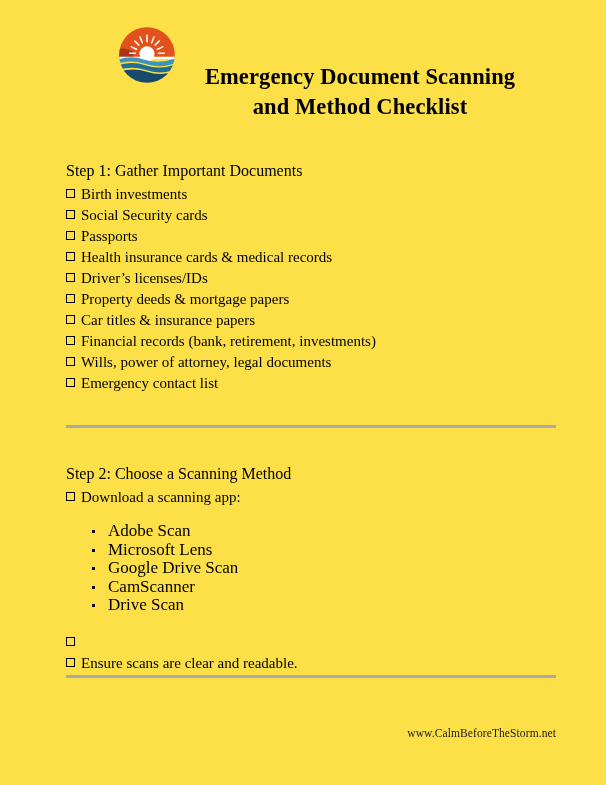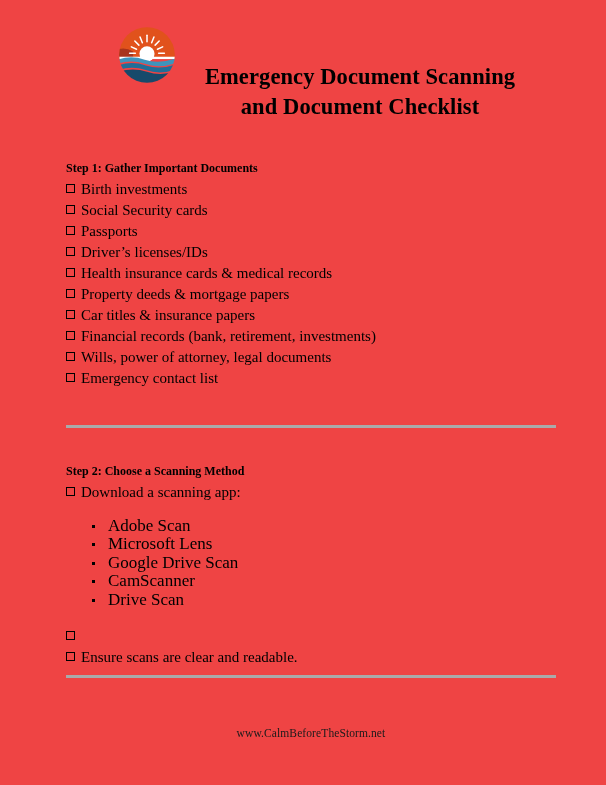--- a/index.html
+++ b/index.html
@@ -12,21 +12,21 @@
     height: 785px;
     position: relative;
     font-family: "Liberation Serif", "DejaVu Serif", serif;
     color: #000000;
     overflow: hidden;
   }
 
   .page {
     position: absolute;
     inset: 0;
-    background: #ef4444;
+    background: #fde047;
   }
 
   
   .header {
     position: absolute;
     left: 66px;
     top: 24px;
     width: 474px;
     height: 110px;
     display: flex;
@@ -58,22 +58,22 @@
 
   
   .content {
     position: absolute;
     left: 66px;
     top: 160px;
     width: 490px;
   }
 
   .step-heading {
-    font-size: 12px;
-    font-weight: bold;
+    font-size: 16px;
+    font-weight: normal;
     line-height: 1.38;
     margin: 0 0 2px 0;
   }
 
   .check-list {
     list-style: none;
     margin: 0;
     padding: 0;
   }
   .check-item {
@@ -123,21 +123,21 @@
     background: #aaaaaa;
   }
   #divider-1 { top: 425px; }
   #divider-2 { top: 675px; }
 
   .footer {
     position: absolute;
     left: 66px;
     top: 727px;
     width: 490px;
-    text-align: center;
+    text-align: right;
     font-size: 11.5px;
     color: #1a1a1a;
     letter-spacing: 0.1px;
   }
 
   .step2 { margin-top: 16px; }
 </style>
 </head>
 <body>
 
@@ -176,46 +176,46 @@
 
           <path d="M0,58 Q22,50 46,58 Q70,66 100,56 L100,64 Q70,74 46,65 Q22,57 0,65 Z" fill="#3E94BC"></path>
           <path d="M0,68 Q24,60 48,68 Q72,76 100,66 L100,75 Q72,85 48,76 Q24,68 0,76 Z" fill="#1F6E98"></path>
           <path d="M0,79 Q26,71 50,79 Q74,87 100,78 L100,100 L0,100 Z" fill="#174A6B"></path>
         </g>
       </svg>
     </div>
 
     <div class="title-block">
       <div class="title-line">Emergency Document Scanning</div>
-      <div class="title-line">and Document Checklist</div>
+      <div class="title-line">and Method Checklist</div>
     </div>
 
   </div>
 
   <div class="content">
 
     <div class="step-heading">Step 1: Gather Important Documents</div>
 
     <div class="check-list">
       <div class="check-item">
         <span class="cb"></span><span>Birth investments</span>
       </div>
       <div class="check-item">
         <span class="cb"></span><span>Social Security cards</span>
       </div>
       <div class="check-item">
         <span class="cb"></span><span>Passports</span>
       </div>
       <div class="check-item">
+        <span class="cb"></span><span>Health insurance cards &amp; medical records</span>
+      </div>
+      <div class="check-item">
         <span class="cb"></span><span>Driver’s licenses/IDs</span>
       </div>
       <div class="check-item">
-        <span class="cb"></span><span>Health insurance cards &amp; medical records</span>
-      </div>
-      <div class="check-item">
         <span class="cb"></span><span>Property deeds &amp; mortgage papers</span>
       </div>
       <div class="check-item">
         <span class="cb"></span><span>Car titles &amp; insurance papers</span>
       </div>
       <div class="check-item">
         <span class="cb"></span><span>Financial records (bank, retirement, investments)</span>
       </div>
       <div class="check-item">
         <span class="cb"></span><span>Wills, power of attorney, legal documents</span>

